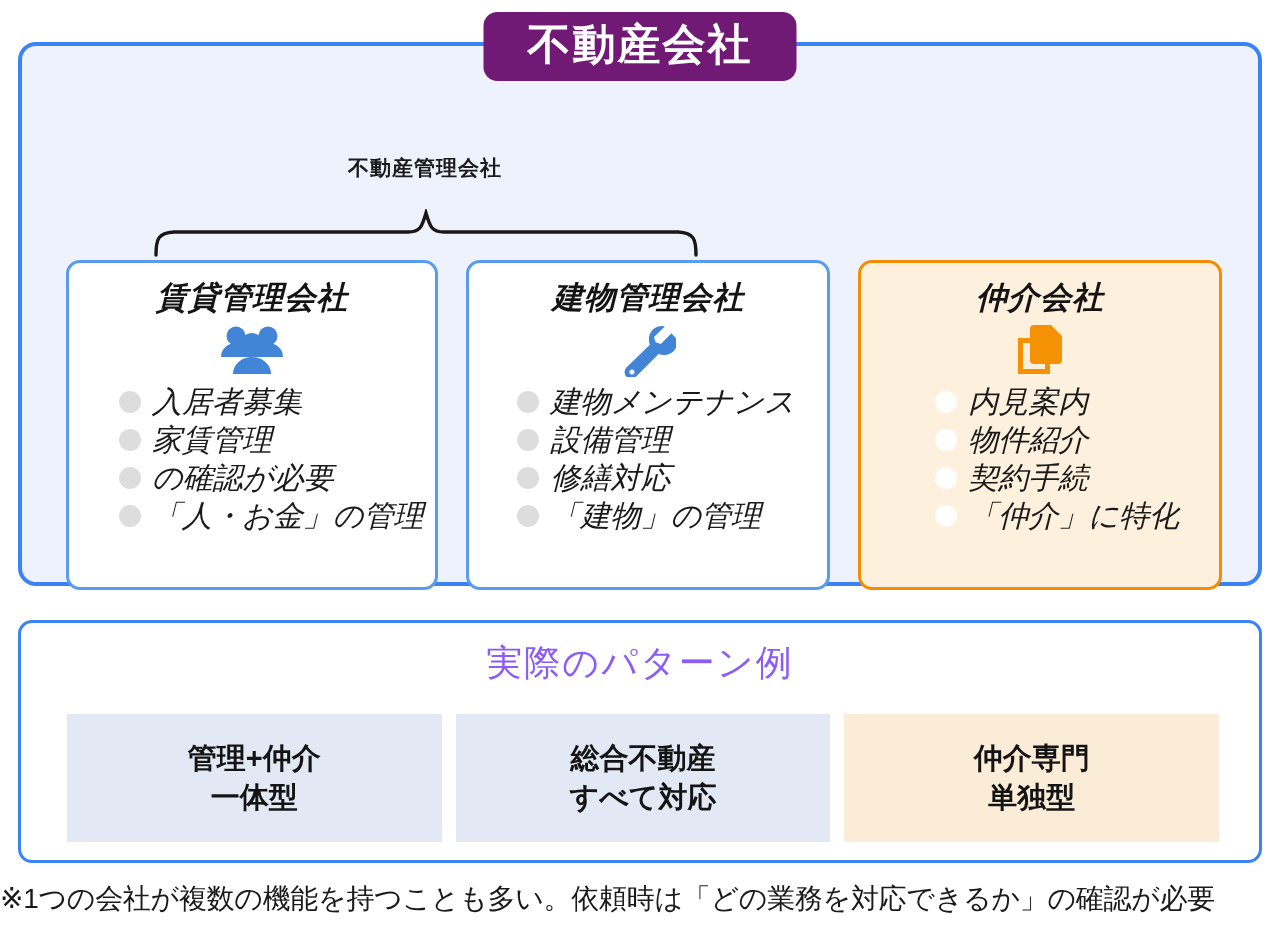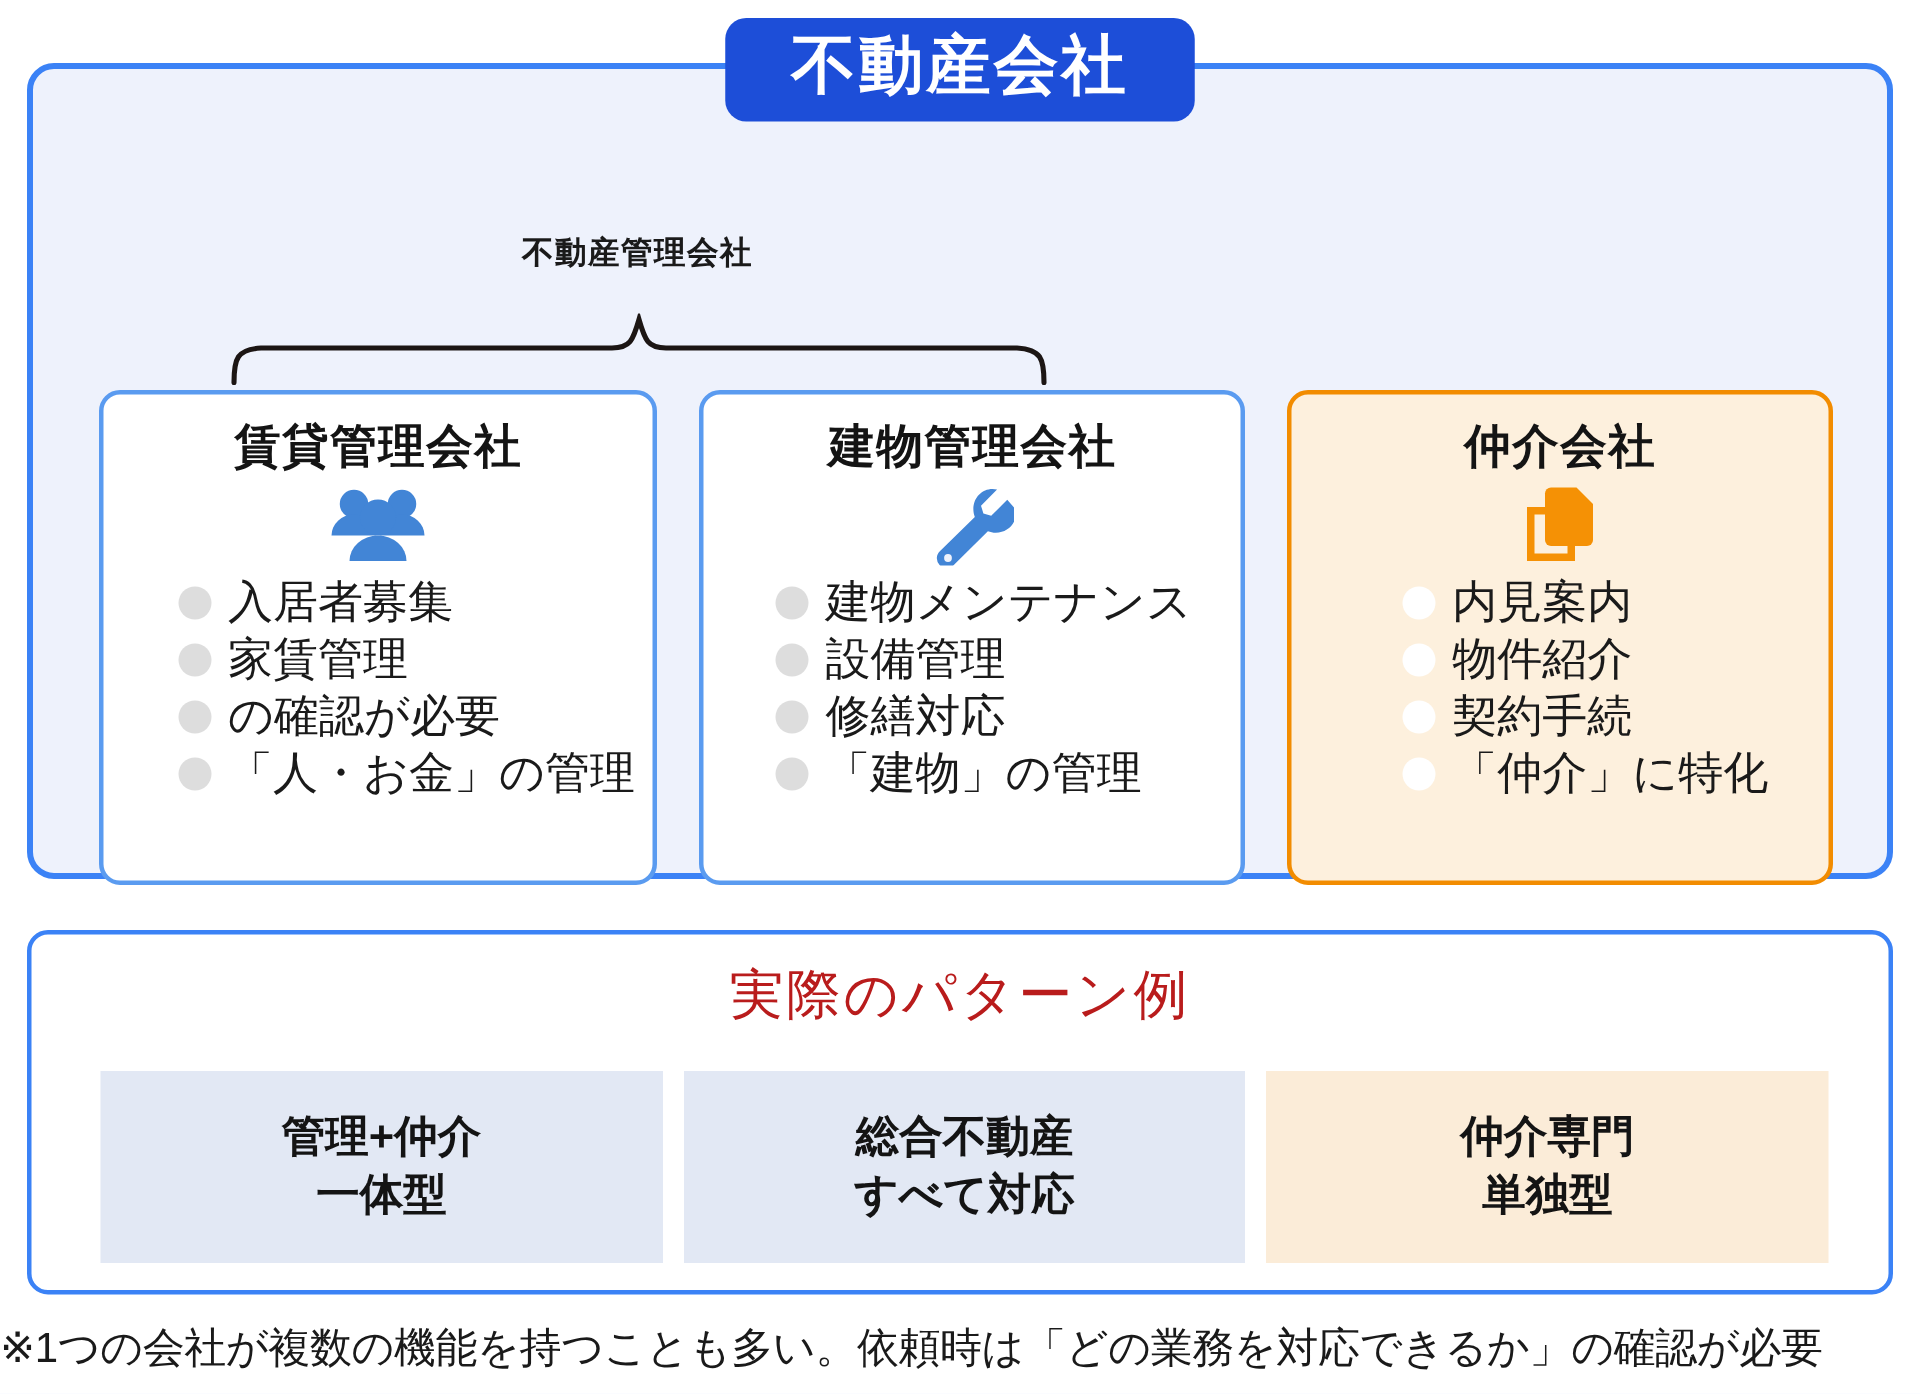--- a/index.html
+++ b/index.html
@@ -32,21 +32,21 @@
     border: 4px solid #3b82f6;
     border-radius: 18px;
     background: #eef2fc;
   }
 
   .top-title-badge {
     position: absolute;
     left: 50%;
     transform: translateX(-50%);
     top: 12px;
-    background: #1d4ed8;
+    background: #701a75;
     color: #ffffff;
     border-radius: 14px;
     padding: 10px 44px 14px 44px;
     font-size: 43px;
     font-weight: bold;
     letter-spacing: 2px;
     line-height: 1.05;
     z-index: 5;
     white-space: nowrap;
   }
@@ -84,20 +84,21 @@
   .card {
     flex: 1 1 0;
     box-sizing: border-box;
     border-radius: 14px;
     border: 3px solid #5a9bf0;
     background: #ffffff;
     padding: 18px 12px 10px 12px;
     display: flex;
     flex-direction: column;
     align-items: center;
+    font-style: italic;
   }
   .card.accent {
     border-color: #f28c00;
     background: #fdf0dd;
   }
   .card-title {
     font-size: 31px;
     font-weight: bold;
     letter-spacing: 1px;
     color: #141414;
@@ -148,21 +149,21 @@
     width: 1244px;
     height: 243px;
     box-sizing: border-box;
     border: 3px solid #3b82f6;
     border-radius: 14px;
     background: #ffffff;
   }
   .pattern-title {
     text-align: center;
     font-size: 36px;
-    color: #b91c1c;
+    color: #8b5cf6;
     letter-spacing: 2px;
     margin-top: 18px;
     line-height: 1.2;
   }
   .pattern-row {
     position: absolute;
     left: 46px;
     top: 91px;
     width: 1152px;
     display: flex;

